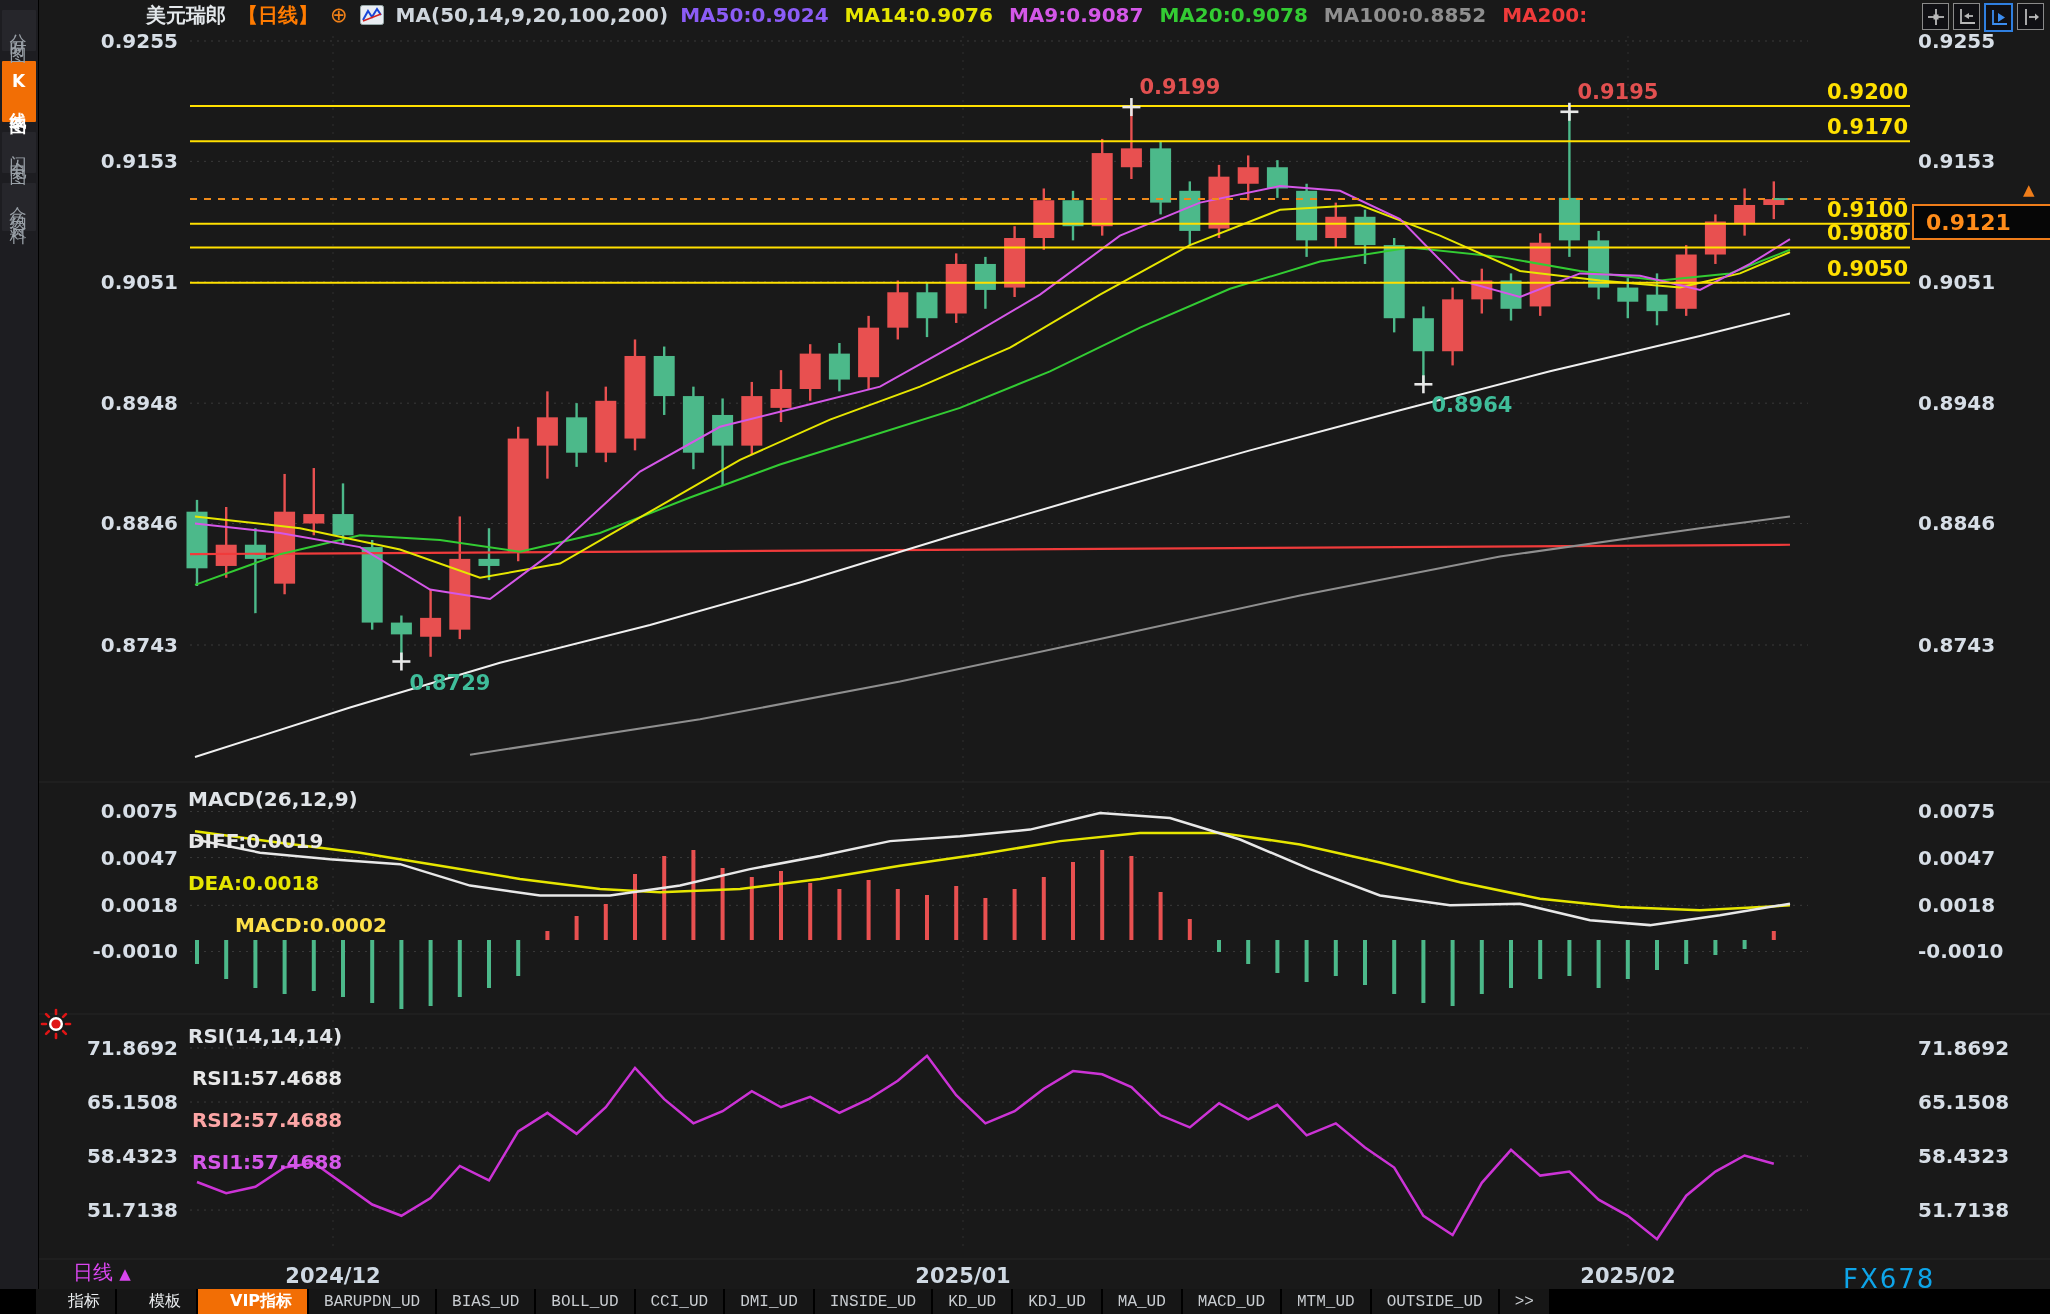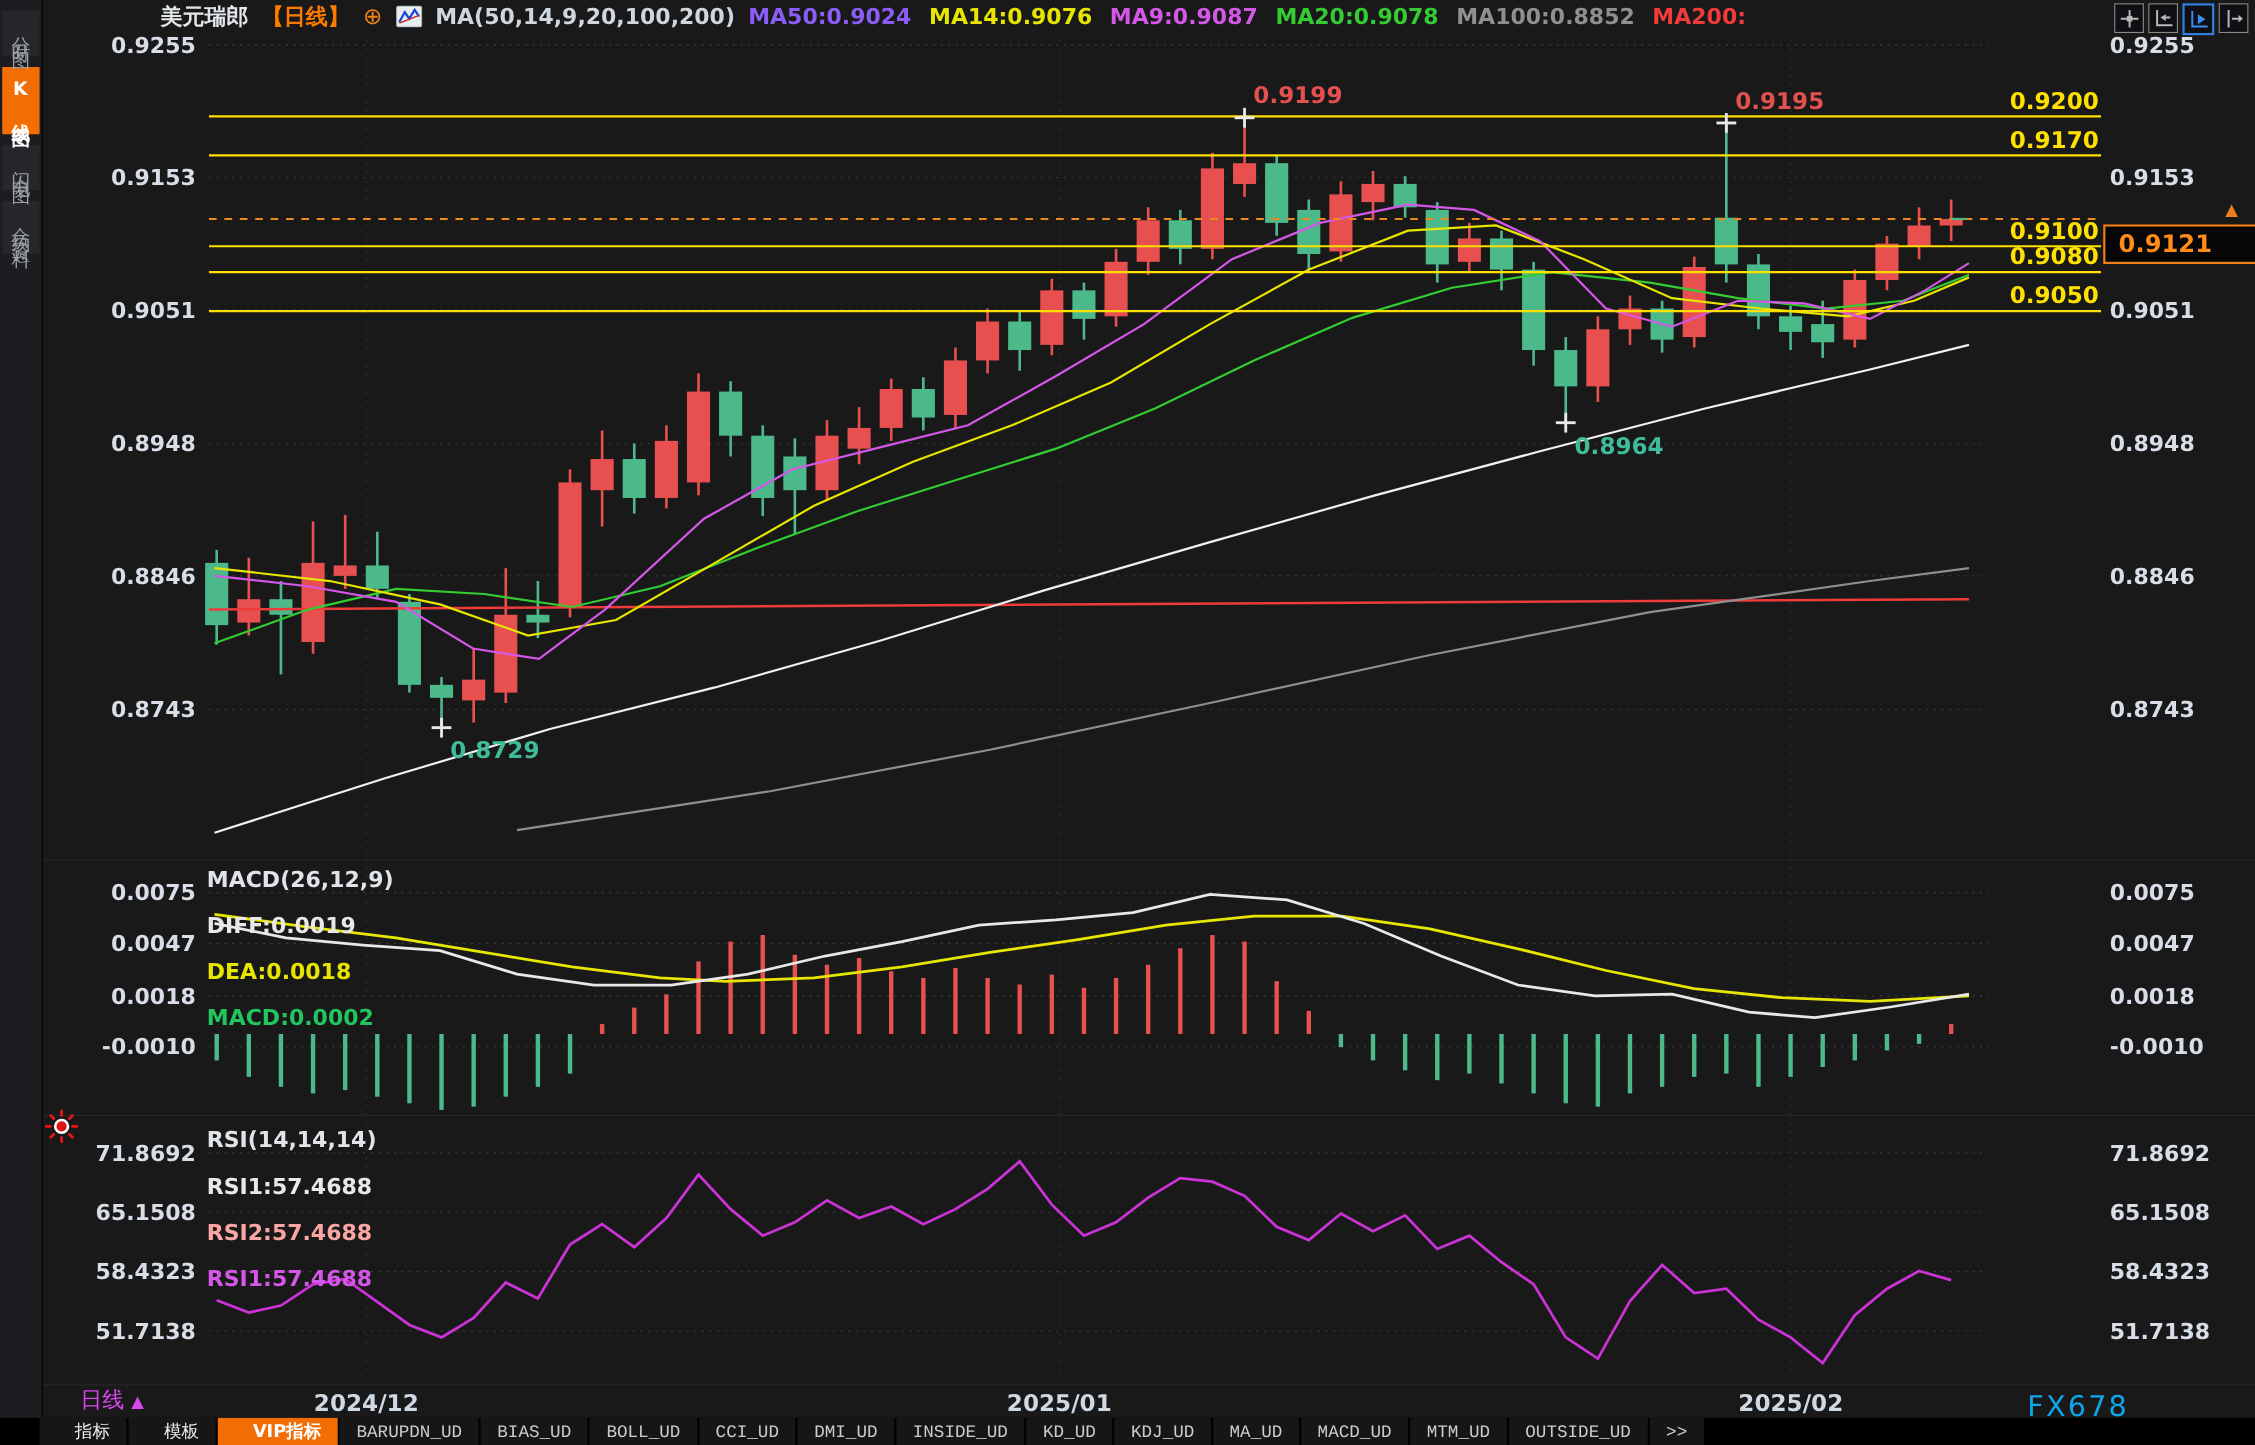--- a/index.html
+++ b/index.html
@@ -368,23 +368,23 @@
           <line x1="9" y1="11" x2="18" y2="11"></line>
           <path d="M15 7.5 L19 11 L15 14.5 Z" fill="currentColor" stroke="none"></path>
         </svg>
       </div>
     </div>
 
   <div class="hdr-float" id="macd-header" style="left:188px;top:787px;">
       <span style="color: rgb(224, 228, 232);">MACD(26,12,9)</span>
       <span style="color: rgb(232, 232, 232);">DIFF:0.0019</span>
       <span style="color: rgb(230, 230, 0);">DEA:0.0018</span>
-      <span style="color: #22c55e;">MACD:0.0002</span>
+      <span style="color: #fde047; margin-left: 47px;">MACD:0.0002</span>
     </div>
-  <div class="hdr-float" id="rsi-header" style="left:188px;top:1024px;">
+  <div class="hdr-float" id="rsi-header" style="left:188px;top:1024px;text-align:right;">
       <span style="color: rgb(224, 228, 232);">RSI(14,14,14)</span>
       <span style="color: rgb(232, 232, 232);">RSI1:57.4688</span>
       <span style="color: #fca5a5;">RSI2:57.4688</span>
       <span style="color: rgb(212, 87, 232);">RSI1:57.4688</span>
     </div>
 
   <div id="price-tag">
     <span>0.9121</span>
   </div>
   <div id="tag-arrow">▲</div>

